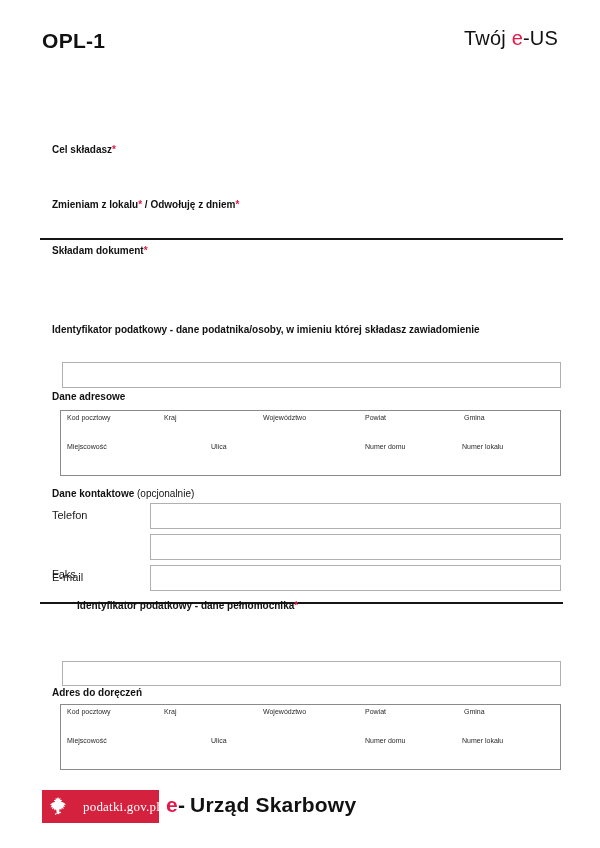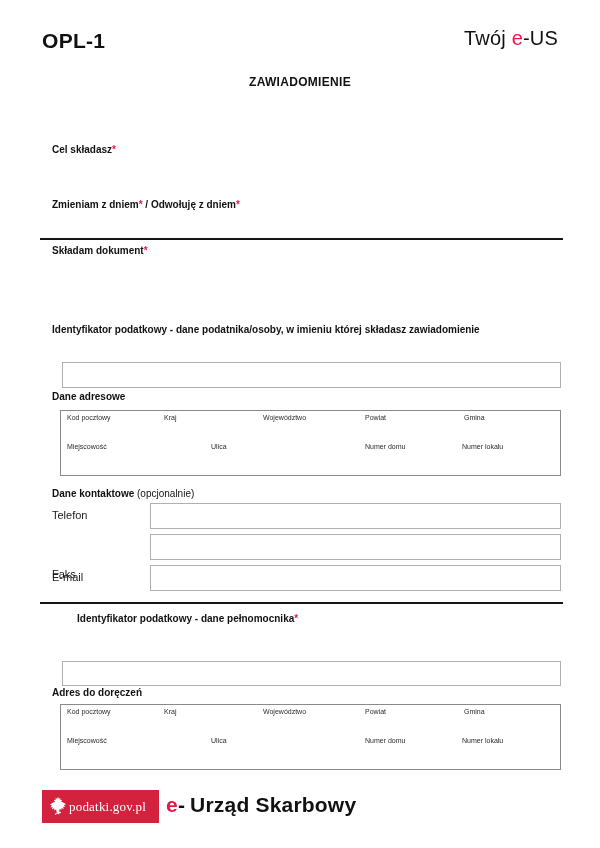--- a/index.html
+++ b/index.html
@@ -26,38 +26,37 @@
   .r1 { top:3px; }
   .r2 { top:32px; }
   .c1 { left:6px; } .c2 { left:103px; } .c3 { left:202px; } .c4 { left:304px; } .c5 { left:403px; }
   .d1 { left:6px; } .d2 { left:150px; } .d3 { left:304px; } .d4 { left:401px; }
 
   .contact-label { position:absolute; left:52px; font-size:11px; color:#1a1a1a; }
   .contact-input { position:absolute; left:150px; width:411px; height:26px; background:#fff; border:1px solid #b0b0b0; font-size:11px; padding:0 6px; font-family:"Liberation Sans", sans-serif; }
 
   .optional { font-weight:normal; }
 
-  .badge { position:absolute; left:42px; top:790px; width:117px; height:33px; background:#d4213d; display:flex; align-items:center; padding:0 8px; gap:3px; }
+  .badge { position:absolute; left:42px; top:790px; width:117px; height:33px; background:#d4213d; display:flex; align-items:center; padding:0 8px; gap:17px; }
   .badge-text { color:#fff; font-family:"Liberation Serif", serif; font-size:13px; letter-spacing:.2px; }
   .footer-brand { position:absolute; left:166px; top:793px; font-size:21px; font-weight:bold; letter-spacing:.2px; }
   .footer-brand .sep { margin-right:5px; }
 </style>
 </head>
 <body>
 
 <div class="page">
 
   <div class="form-code">OPL-1</div>
   <div class="brand"><span>Twój </span><span class="accent">e</span><span>-US</span></div>
 
-  <div class="doc-title">ZAWIADOMIENIE</div>
 
   <div class="sec-label" style="left:52px; top:144px;"><span>Cel składasz</span><span class="req">*</span></div>
 
-  <div class="sec-label" style="left:52px; top:199px;"><span>Zmieniam z dniem</span><span class="req">*</span><span style="white-space:pre;"> / </span><span>Odwołuję z dniem</span><span class="req">*</span></div>
+  <div class="sec-label" style="left:52px; top:199px;"><span>Zmieniam z lokalu</span><span class="req">*</span><span style="white-space:pre;"> / </span><span>Odwołuję z dniem</span><span class="req">*</span></div>
 
   <div class="hr" style="top:238px;"></div>
 
   <div class="sec-label" style="left:52px; top:245px;"><span>Składam dokument</span><span class="req">*</span></div>
 
   <div class="sec-label" style="left:52px; top:324px;">Identyfikator podatkowy - dane podatnika/osoby, w imieniu której składasz zawiadomienie</div>
   <input class="box-input" style="left: 62px; top: 362px; width: 499px; height: 26px; font-size: 11px; padding: 0px 6px; font-family: &quot;Liberation Sans&quot;, sans-serif;" value="">
 
   <div class="sec-label" style="left:52px; top:391px;">Dane adresowe</div>
   <div class="addr-table" style="top:410px;">
@@ -78,21 +77,21 @@
   <input class="contact-input" style="top: 503px;" value="">
 
   <div class="contact-label" style="top:540px;margin-top:28px;">Faks</div>
   <input class="contact-input" style="top: 534px;" value="">
 
   <div class="contact-label" style="top:571px;">E-mail</div>
   <input class="contact-input" style="top: 565px;" value="">
 
   <div class="hr" style="top:602px;"></div>
 
-  <div class="sec-label" style="left:52px; top:613px;padding-left:25px;"><span>Identyfikator podatkowy - dane pełnomocnika</span><span class="req">*</span></div>
+  <div class="sec-label" style="left:52px; top:600px;padding-left:25px;"><span>Identyfikator podatkowy - dane pełnomocnika</span><span class="req">*</span></div>
   <input class="box-input" style="left: 62px; top: 661px; width: 499px; height: 25px; font-size: 11px; padding: 0px 6px; font-family: &quot;Liberation Sans&quot;, sans-serif;" value="">
 
   <div class="sec-label" style="left:52px; top:687px;">Adres do doręczeń</div>
   <div class="addr-table" style="top:704px;">
     <span class="r1 c1">Kod pocztowy</span>
     <span class="r1 c2">Kraj</span>
     <span class="r1 c3">Województwo</span>
     <span class="r1 c4">Powiat</span>
     <span class="r1 c5">Gmina</span>
     <span class="r2 d1">Miejscowość</span>

